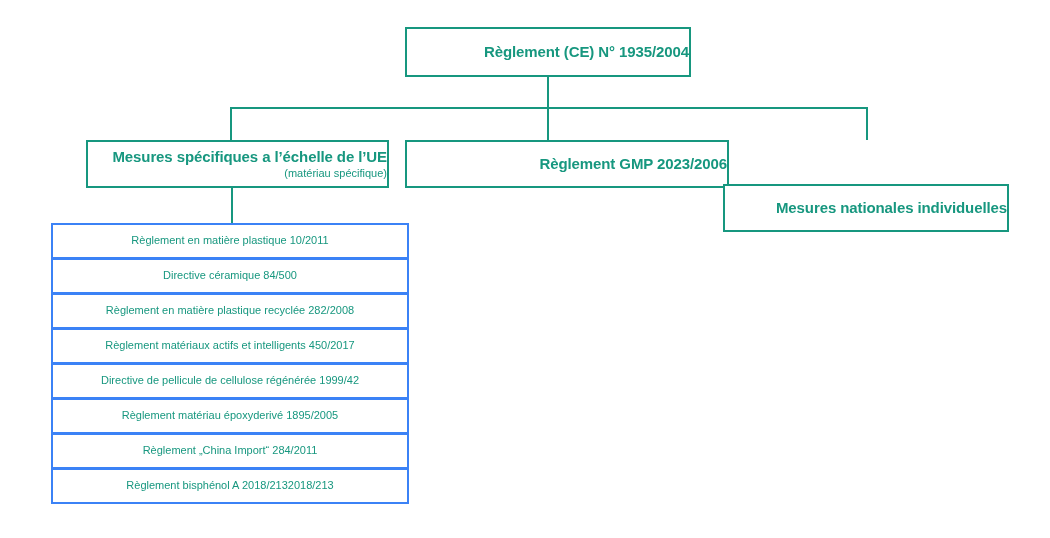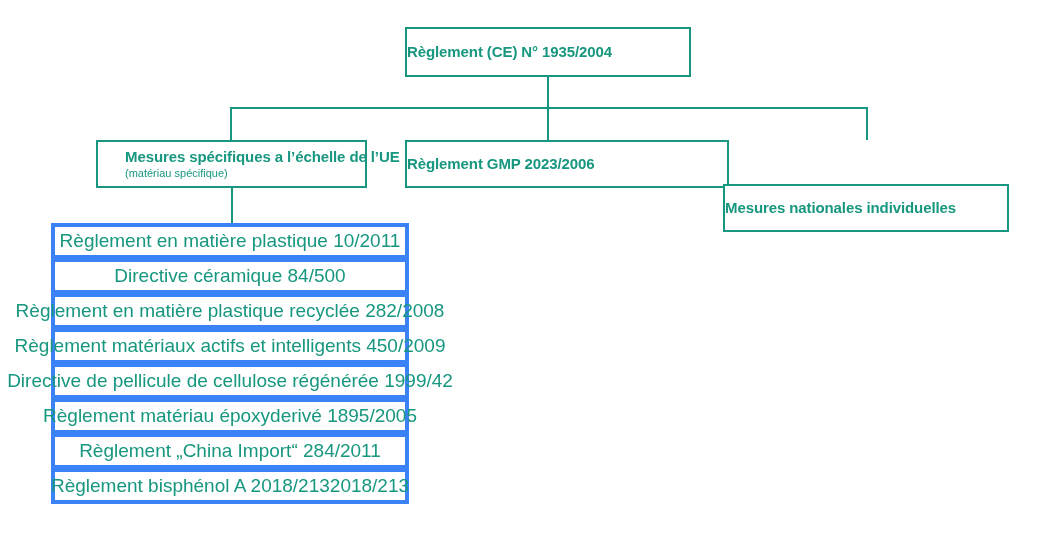--- a/index.html
+++ b/index.html
@@ -19,21 +19,21 @@
   }
 
   
   .node {
     position: absolute;
     box-sizing: border-box;
     border: 2px solid #17977f;
     background: #ffffff;
     display: flex;
     flex-direction: column;
-    align-items: flex-start;
+    align-items: flex-end;
     justify-content: center;
     text-align: center;
     color: #17977f;
   }
   .node .title {
     font-weight: bold;
     font-size: 15px;
     line-height: 1.2;
     letter-spacing: -0.1px;
     white-space: nowrap;
@@ -49,23 +49,23 @@
   
   #root-node {
     left: 405px;
     top: 27px;
     width: 286px;
     height: 50px;
   }
 
   
   #branch-eu {
-    left: 96px;
+    left: 86px;
     top: 140px;
-    width: 271px;
+    width: 303px;
     height: 48px;
     padding-left: 27px;
   }
   #branch-gmp {
     left: 405px;
     top: 140px;
     width: 324px;
     height: 48px;
   }
   #branch-national {
@@ -95,29 +95,29 @@
   #measures-list {
     position: absolute;
     left: 51px;
     top: 223px;
     width: 358px;
   }
   .list-item {
     box-sizing: border-box;
     width: 100%;
     height: 36px;
-    border: 4px solid #3b82f6;
+    border: 2px solid #3b82f6;
     margin-bottom: -1px;
     background: #ffffff;
     display: flex;
     align-items: center;
     justify-content: center;
     text-align: center;
     color: #17977f;
-    font-size: 19px;
+    font-size: 11px;
     font-weight: normal;
     line-height: 1.2;
     white-space: nowrap;
   }
 </style>
 </head>
 <body>
 
 <div id="canvas">
 
@@ -149,21 +149,21 @@
     <div class="list-item">
       <span>Règlement en matière plastique 10/2011</span>
     </div>
     <div class="list-item">
       <span>Directive céramique 84/500</span>
     </div>
     <div class="list-item">
       <span>Règlement en matière plastique recyclée 282/2008</span>
     </div>
     <div class="list-item">
-      <span>Règlement matériaux actifs et intelligents 450/2009</span>
+      <span>Règlement matériaux actifs et intelligents 450/2017</span>
     </div>
     <div class="list-item">
       <span>Directive de pellicule de cellulose régénérée 1999/42</span>
     </div>
     <div class="list-item">
       <span>Règlement matériau époxyderivé 1895/2005</span>
     </div>
     <div class="list-item">
       <span>Règlement „China Import“ 284/2011</span>
     </div>

